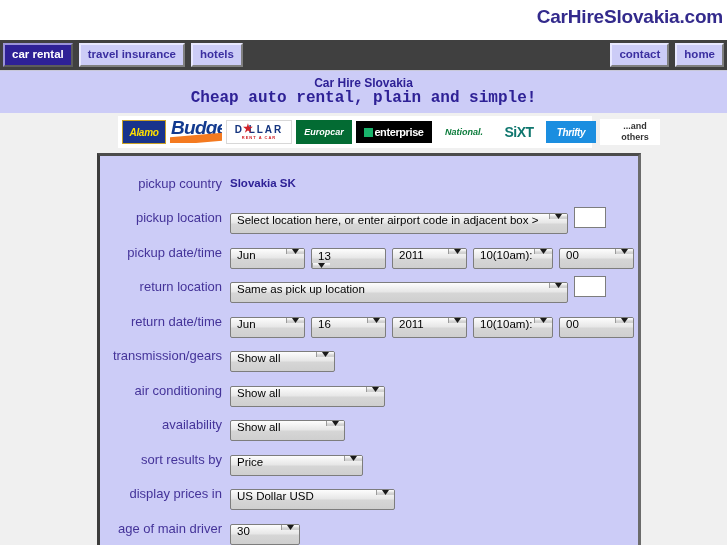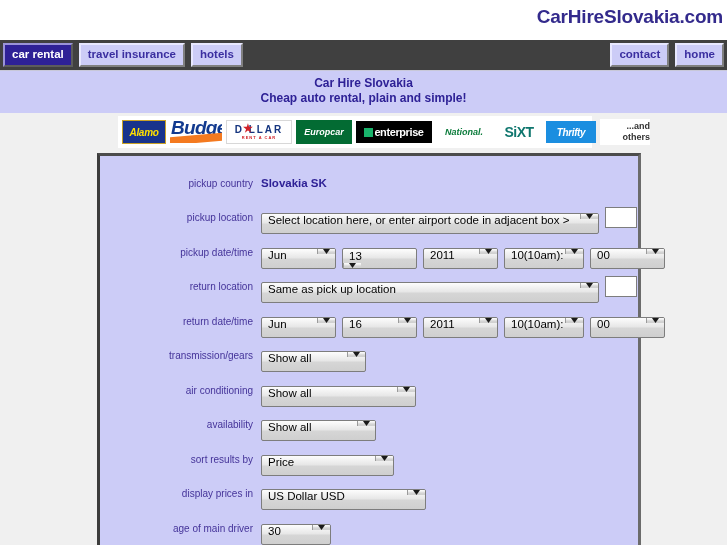--- a/index.html
+++ b/index.html
@@ -91,22 +91,22 @@
     padding: 5px 0 7px 0;
   }
   .title-band .t1 {
     font-family: "Liberation Sans", sans-serif;
     font-size: 12px;
     font-weight: bold;
     color: #2e2196;
     line-height: 15px;
   }
   .title-band .t2 {
-    font-family: Liberation Sans, sans-serif;
-    font-size: 12px;
+    font-family: Liberation Mono, monospace;
+    font-size: 16px;
     font-weight: bold;
     color: #2e2196;
     line-height: 15px;
   }
 
   
   .logo-area {
     height: 40px;
     background: #f0f0f0;
     position: relative;
@@ -233,28 +233,28 @@
   }
   .logo-thrifty {
     width: 50px;
     background: #1b8ee0;
     color: #ffffff;
     font-size: 10px;
     font-style: italic;
     letter-spacing: -0.4px;
   }
   .logo-others {
-    width: 50px;
+    width: 60px;
     background: #ffffff;
     color: #333333;
     font-size: 9px;
     font-weight: bold;
     flex-direction: column;
     line-height: 11px;
-    align-items: flex-end;
+    align-items: center;
     height: 26px;
     padding-left: 10px;
     box-sizing: border-box;
   }
 
   
   .form-wrap {
     position: relative;
     height: 392px;
   }
@@ -274,25 +274,24 @@
   .frow {
     display: flex;
     align-items: center;
     height: 34.5px;
   }
   .flabel {
     width: 122px;
     text-align: right;
     padding-right: 8px;
     font-family: "Liberation Sans", sans-serif;
-    font-size: 10px;
+    font-size: 13px;
     color: #443399;
     white-space: nowrap;
     flex: none;
-    padding-left: 31px;
   }
   .fvalue-strong {
     font-family: "Liberation Sans", sans-serif;
     font-size: 11.5px;
     font-weight: bold;
     color: #2e2196;
   }
 
   
   .sel {

